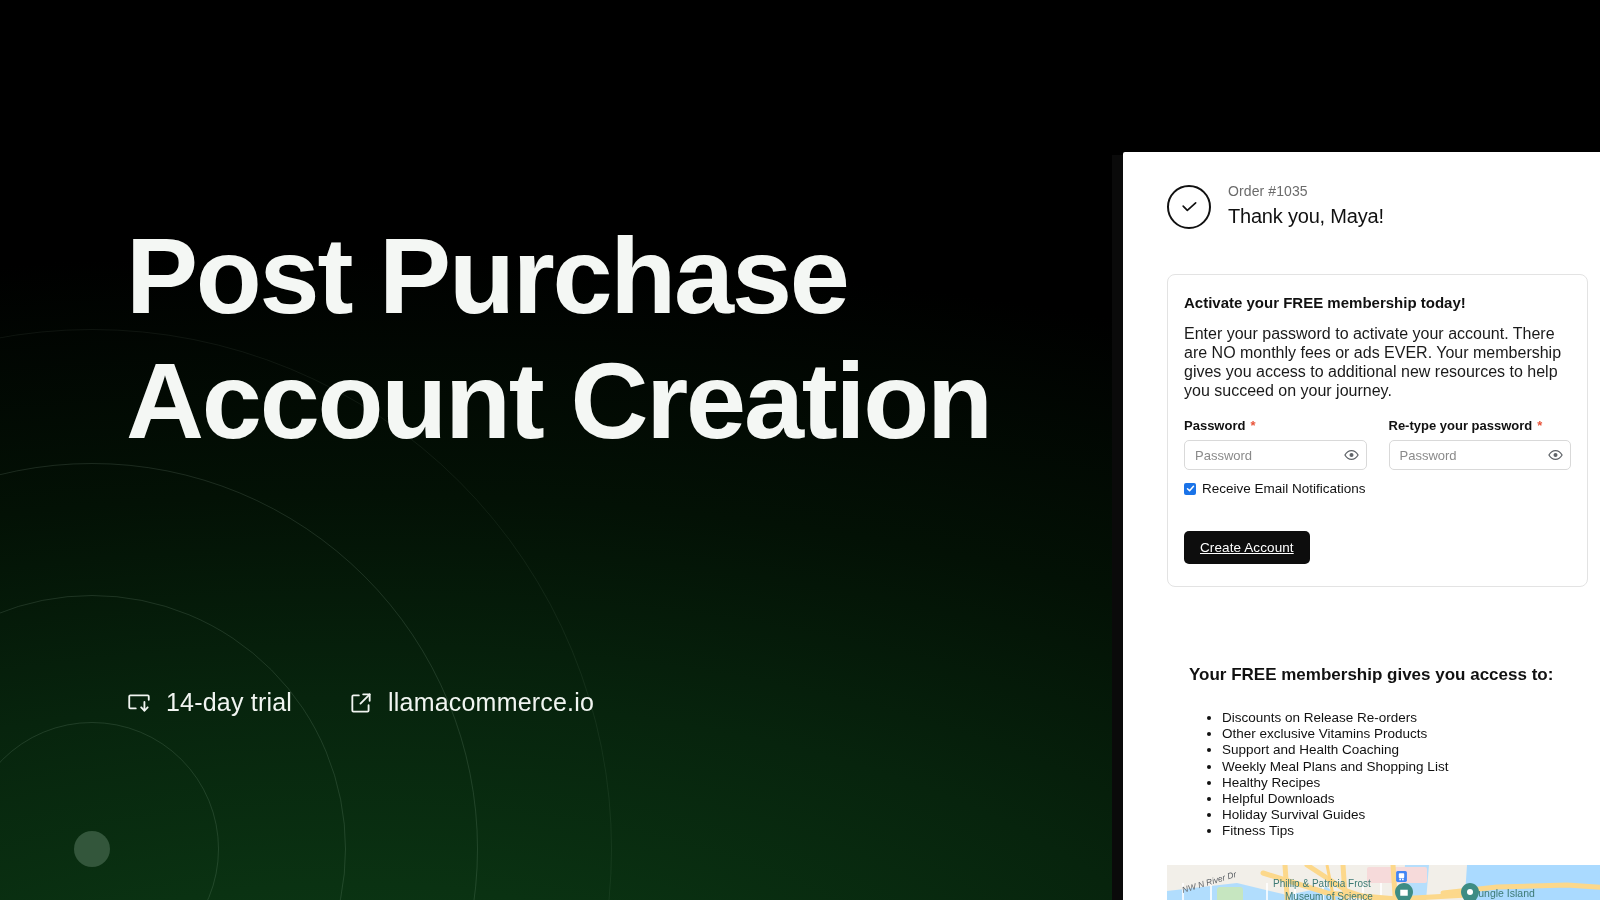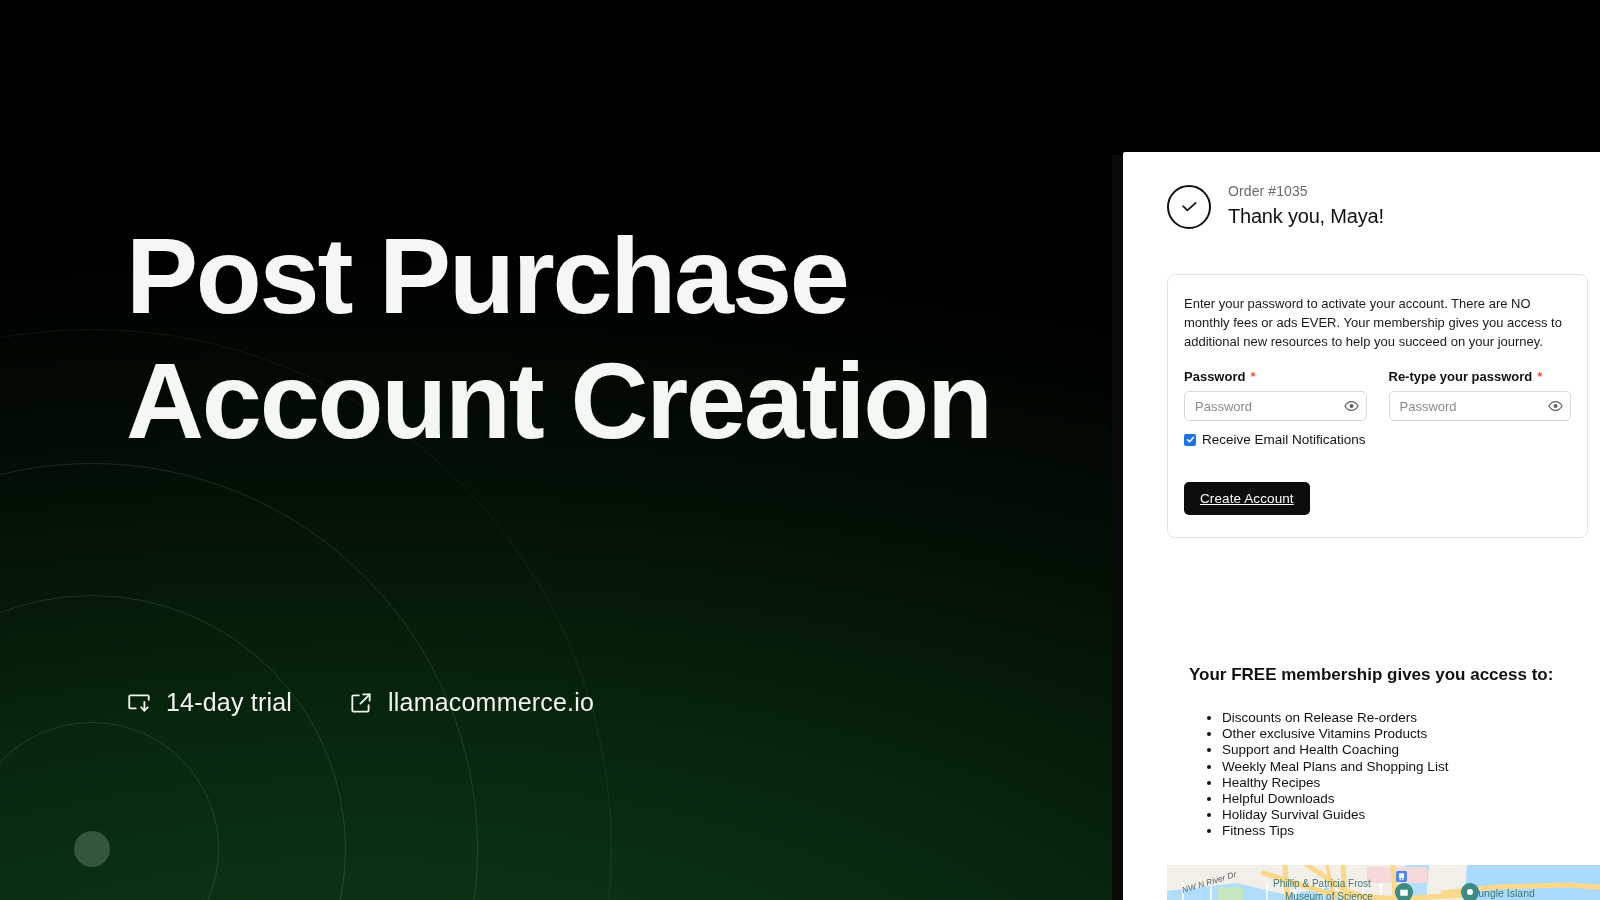--- a/index.html
+++ b/index.html
@@ -85,21 +85,21 @@
   .order-num { font-size:14px; color:#6b6b6b; letter-spacing:0.1px; }
   .thank-you { font-size:20px; color:#111; letter-spacing:-0.2px; line-height:30px; }
 
   
   .act-card {
     position:absolute; left:23px; top:122px; width:421px;
     border:1px solid #e3e3e3; border-radius:8px;
     padding:19px 16px 22px 16px; background:#fff;
   }
   .act-title { font-size:15px; font-weight:bold; color:#111; margin-bottom:13px; }
-  .act-desc { font-size:13px; line-height:19px; color:#1a1a1a; margin-bottom:18px; }
+  .act-desc { font-size:16px; line-height:19px; color:#1a1a1a; margin-bottom:18px; }
 
   .field-row { display:flex; gap:22px; margin-bottom:11px; }
   .field { flex:1; min-width:0; }
   .field-label {
     font-size:13px; font-weight:bold; color:#111;
     margin-bottom:7px; display:flex; align-items:center; gap:5px;
   }
   .req { color:#e8543a; font-size:13px; line-height:1; }
   .input-wrap { position:relative; }
   .input-wrap input {
@@ -210,20 +210,21 @@
             <path d="M5 11l5 5L20 7"></path>
           </svg>
         </div>
         <div class="order-text">
           <div class="order-num">Order #1035</div>
           <div class="thank-you">Thank you, Maya!</div>
         </div>
       </div>
 
       <div class="act-card">
+        <div class="act-title">Activate your FREE membership today!</div>
         <div class="act-desc">Enter your password to activate your account. There are NO monthly fees or ads EVER. Your membership gives you access to additional new resources to help you succeed on your journey.</div>
 
         <div class="field-row">
           <div class="field">
             <div class="field-label">
               <span>Password</span>
               <span class="req">*</span>
             </div>
             <div class="input-wrap">
               <input type="text" placeholder="Password" style="">

